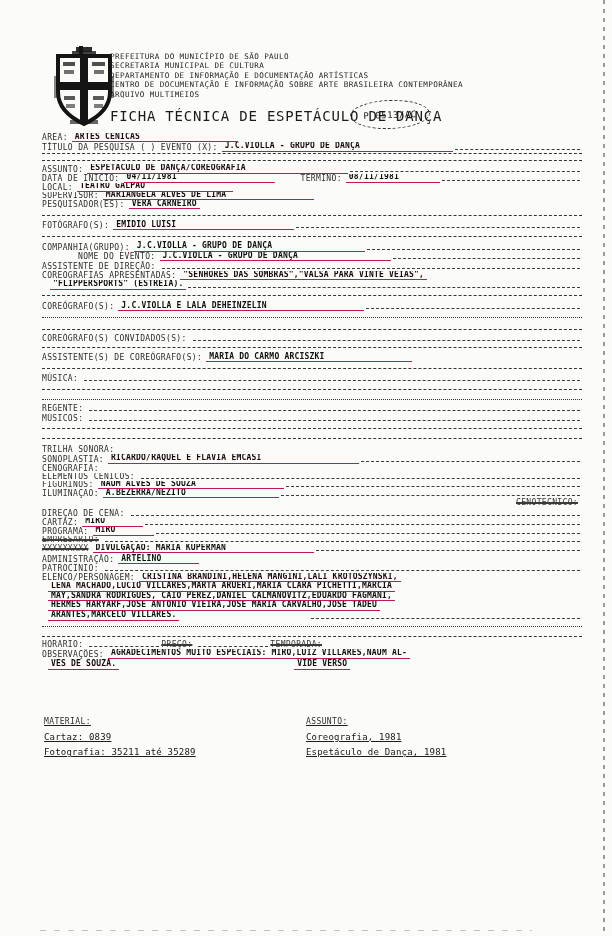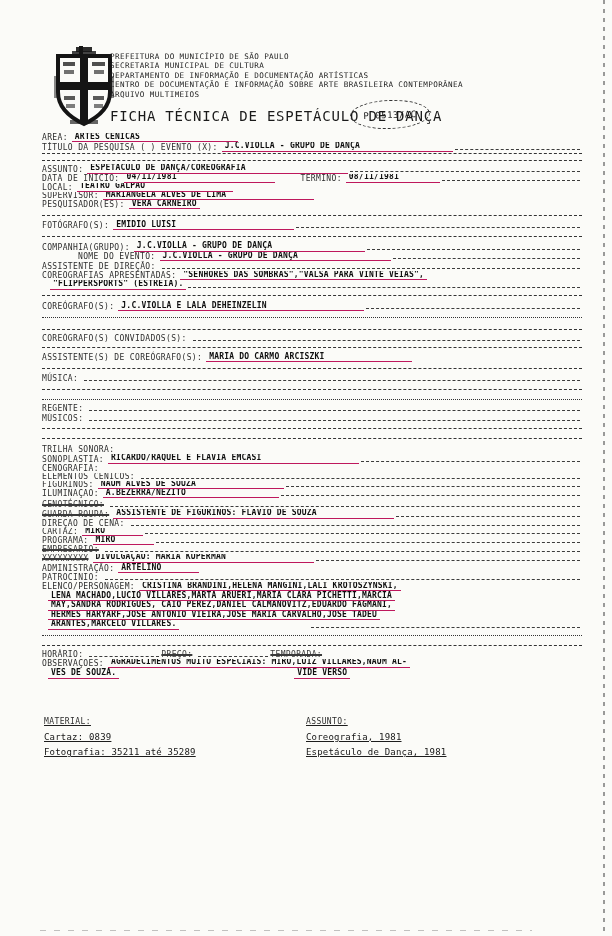--- a/index.html
+++ b/index.html
@@ -228,27 +228,22 @@
       <div class="row" style="height: 8.3px;">
         <span class="lab">FIGURINOS:</span>
         <span class="val" style="min-width: 180px;">NAUM ALVES DE SOUZA</span>
         <span class="fill"></span>
       </div>
       <div class="row" style="height: 9px;">
         <span class="lab">ILUMINAÇÃO:</span>
         <span class="val" style="min-width: 170px;">A.BEZERRA/NEZITO</span>
         <span class="fill"></span>
       </div>
-      <div class="row" style="height: 11px;">
+      <div class="row" style="height: 11px; flex-direction: column;">
         <span class="lab struck">CENOTÉCNICO:</span>
-        <span class="fill"></span>
-      </div>
-      <div class="row" style="height: 9.3px;">
-        <span class="lab struck">GUARDA-ROUPA:</span>
-        <span class="val" style="min-width: 275px;">ASSISTENTE DE FIGURINOS: FLÁVIO DE SOUZA</span>
         <span class="fill"></span>
       </div>
       <div class="row" style="height: 9px;">
         <span class="lab">DIREÇÃO DE CENA:</span>
         <span class="fill"></span>
       </div>
       <div class="row" style="height: 8.6px;">
         <span class="lab">CARTAZ:</span>
         <span class="val" style="min-width: 55px;">MIRO</span>
         <span class="fill"></span>

